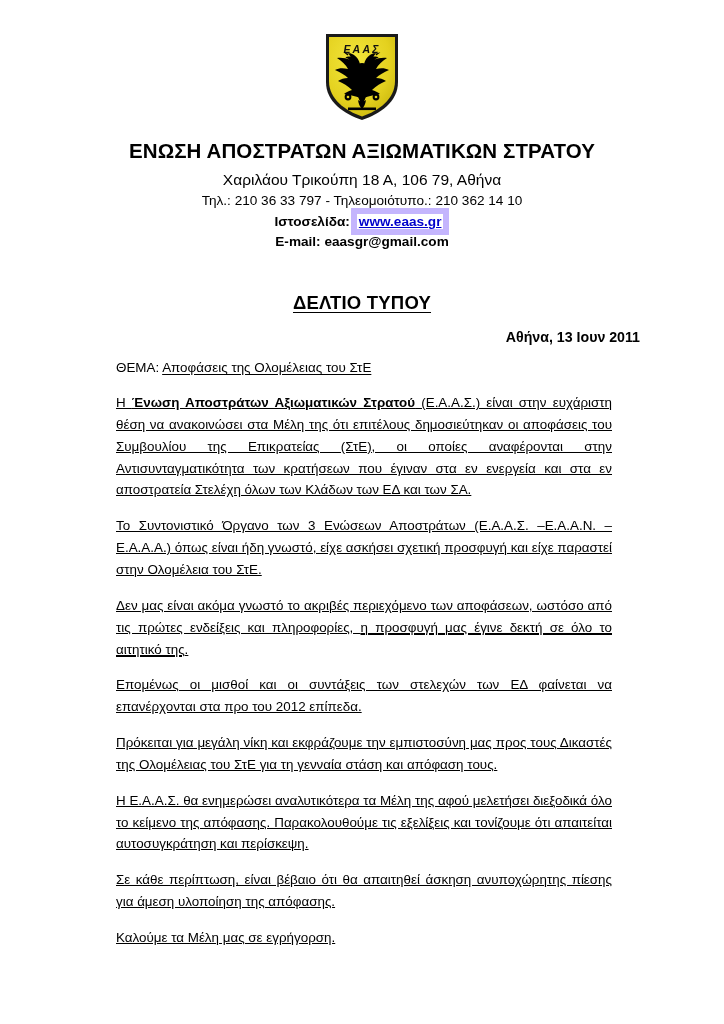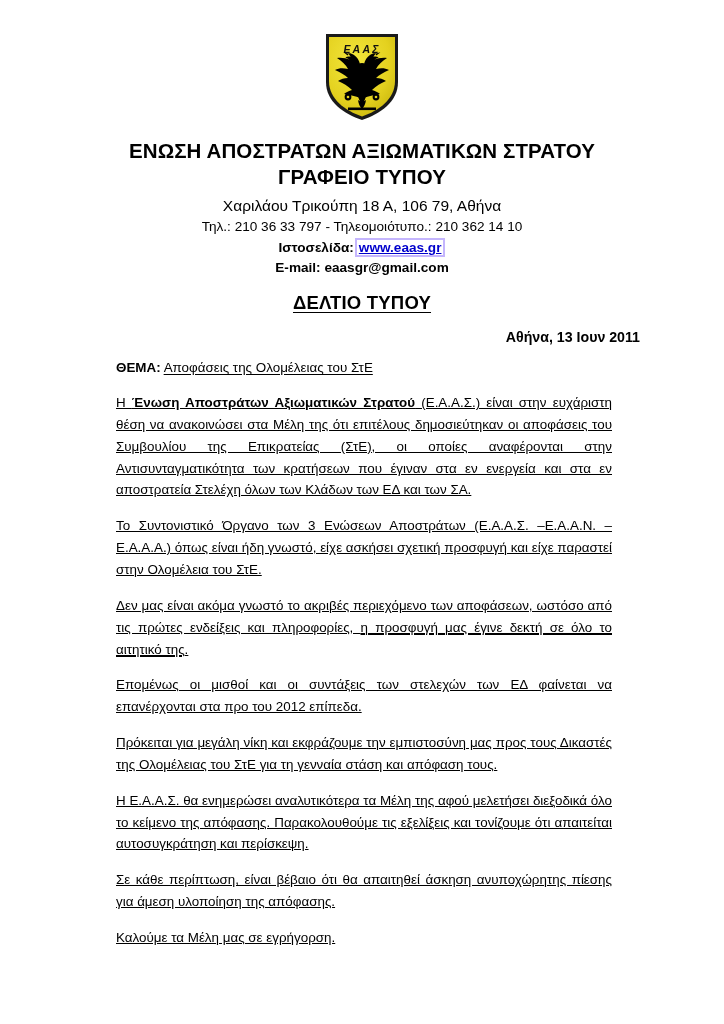--- a/index.html
+++ b/index.html
@@ -67,21 +67,21 @@
   }
   .site-line {
     font-size: 13.6px;
     font-weight: bold;
     margin-top: 3px;
     line-height: 1.35;
   }
   .site-link {
     color: #0000cc;
     text-decoration: underline;
-    border: 2px solid #c4b5fd;
+    border: 6px solid #c4b5fd;
     padding: 0 2px;
     margin-left: 1px;
     white-space: nowrap;
   }
   .email-line {
     font-size: 13.6px;
     font-weight: bold;
     margin-top: 2px;
     line-height: 1.35;
   }
@@ -114,21 +114,21 @@
     position: absolute;
     top: 358px;
     left: 116px;
     width: 496px;
   }
   .subject {
     font-size: 13.4px;
     line-height: 1.5;
     margin-bottom: 14px;
   }
-  .subject .lbl { font-weight: bold; }
+  .subject .lbl { font-weight: normal; }
   .subject .val { text-decoration: underline; text-underline-offset: 2px; }
 
   p.para {
     font-size: 13.4px;
     line-height: 1.63;
     margin: 0 0 14px 0;
     text-align: justify;
     text-justify: inter-word;
     text-decoration: underline;
   }
@@ -205,21 +205,20 @@
 
         <circle cx="28" cy="67" r="1.3" fill="#e4d11f"></circle>
         <circle cx="56" cy="67" r="1.3" fill="#e4d11f"></circle>
       </svg>
     </div>
   </div>
 
   <div class="header">
     <div class="org-title">
       <div>ΕΝΩΣΗ ΑΠΟΣΤΡΑΤΩΝ ΑΞΙΩΜΑΤΙΚΩΝ ΣΤΡΑΤΟΥ</div>
-      <div>ΓΡΑΦΕΙΟ ΤΥΠΟΥ</div>
     </div>
     <div class="addr">Χαριλάου Τρικούπη 18 Α, 106 79,  Αθήνα</div>
     <div class="tel">Τηλ.:  210 36 33 797  -  Τηλεομοιότυπο.:  210 362 14 10</div>
     <div class="site-line">
       <span>Ιστοσελίδα:</span><span class="site-link">www.eaas.gr</span>
     </div>
     <div class="email-line">
       <span>E-mail:</span>
       <span>eaasgr@gmail.com</span>
     </div>

